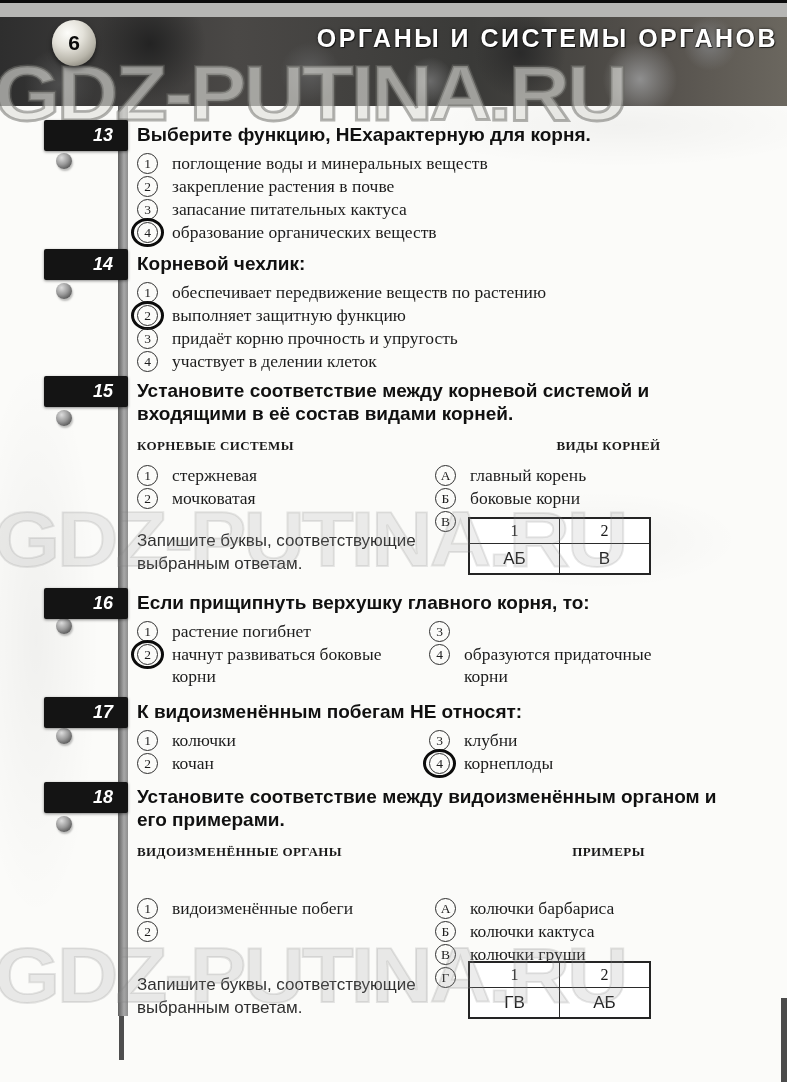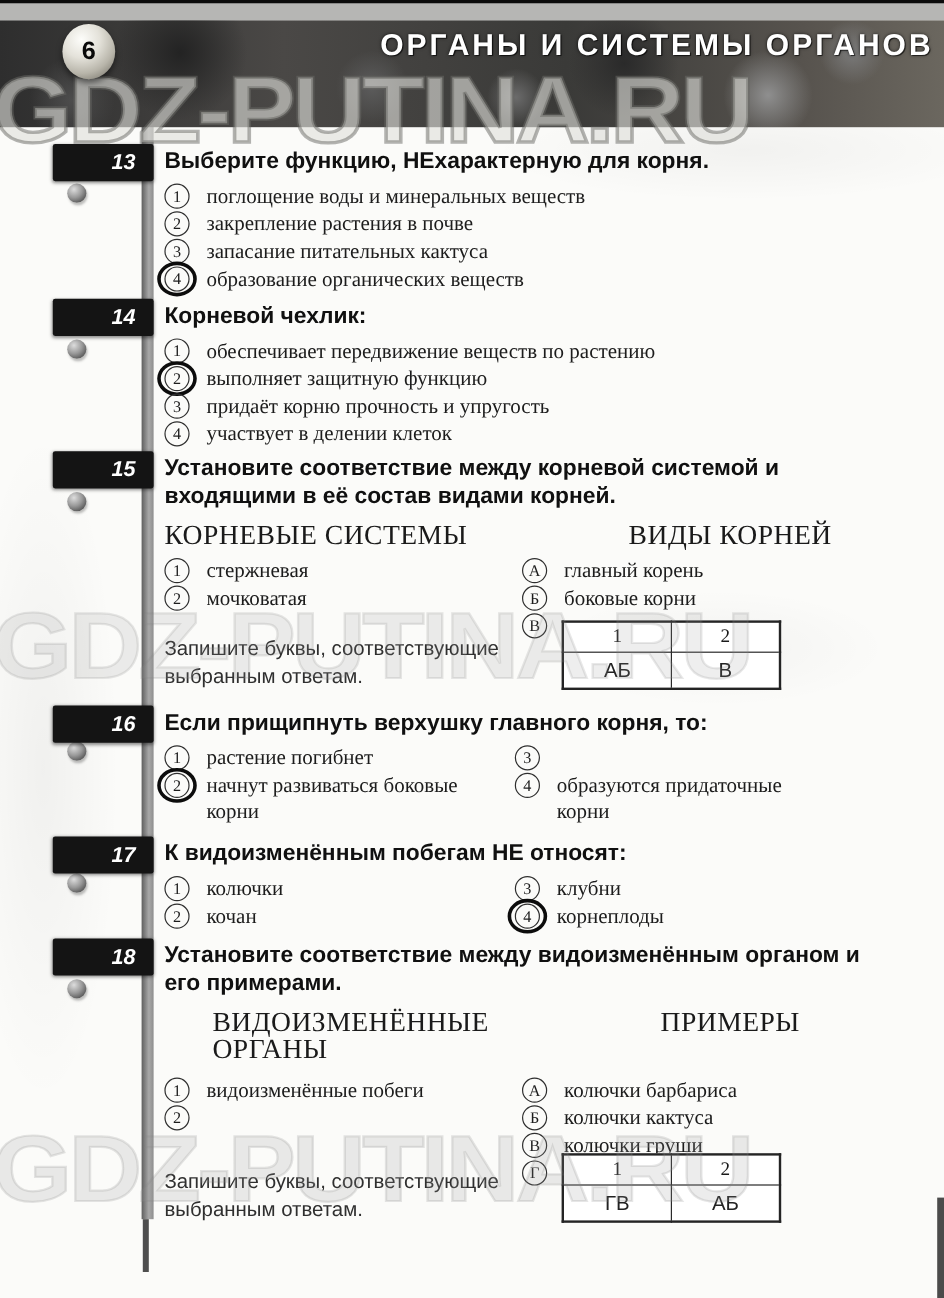--- a/index.html
+++ b/index.html
@@ -78,26 +78,26 @@
         font-family:"Liberation Serif", serif; font-size:13.5px; position:relative; margin-top:1px;
         box-sizing:border-box; }
   .mk.marked::before { content:""; position:absolute; left:-7px; top:-5px; right:-7px; bottom:-5px;
         border:3.2px solid #0c0c0c; border-radius:50%; }
   .opts2 { display:flex; }
   .col-a { width:292px; flex:0 0 292px; }
   .col-b { flex:1; }
   .match { display:flex; margin-top:2px; }
   .mcol-l { width:298px; flex:0 0 298px; }
   .mcol-r { flex:1;text-align:center; }
-  .match-h { font-family:"Liberation Serif", serif; font-size:23px; line-height:23px;
-             letter-spacing:0.4px; color:#1a1a1a; margin:3px 0 7px 0; }
+  .match-h { font-family:"Liberation Serif", serif; font-size:13px; line-height:23px;
+             letter-spacing:0.4px; color:#1a1a1a; margin:3px 0 7px 0;font-weight:bold; }
   .h-tall { height:48px; margin-bottom:9px; }
   .q15-title { max-width:575px; }
   .q18-title { max-width:612px; }
-  .q18-lh { max-width:250px;margin-left:40px; }
+  .q18-lh { max-width:250px; }
   
   .note-block { position:absolute; left:137px; width:308px; z-index:2;
                 font-size:17px; line-height:23px; color:#2f2f2f; }
   .nb1 { top:529px; } .nb2 { top:973px; }
   .ans-table { position:absolute; left:468px; border-collapse:collapse; background:#ffffff; z-index:2;
                border:2px solid #242424; }
   .t15 { top:517px; } .t18 { top:961px; }
   .ans-table th { width:87px; height:22px; border:1.6px solid #2a2a2a;
                   font-family:"Liberation Serif", serif; font-weight:normal; font-size:16px; color:#1a1a1a; }
   .ans-table td { width:87px; height:27px; border:1.6px solid #2a2a2a; text-align:center;

